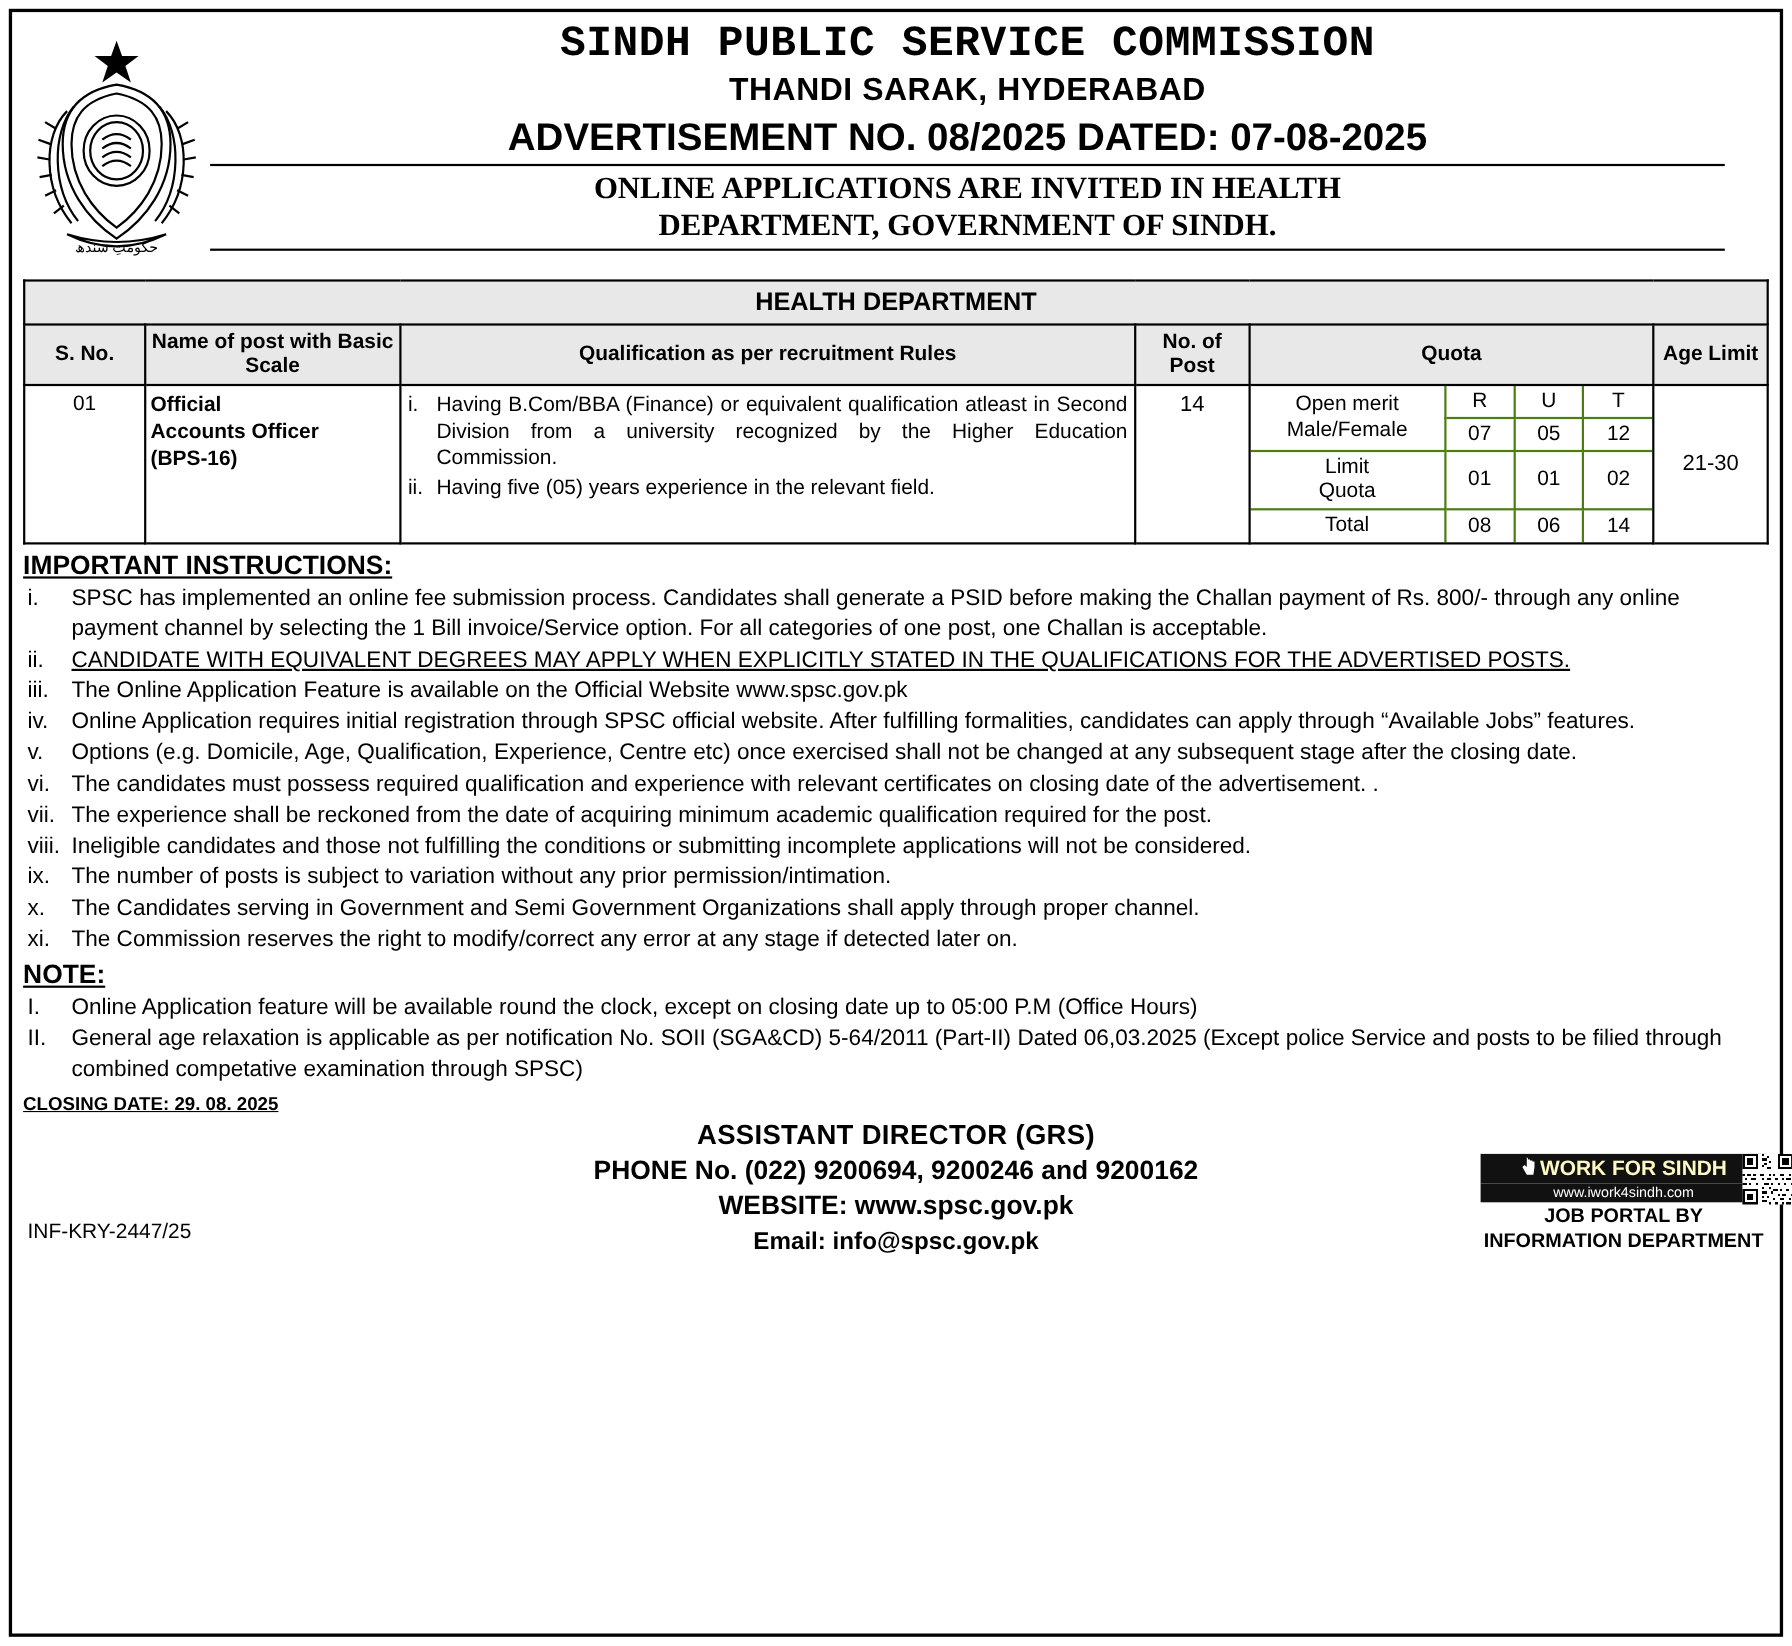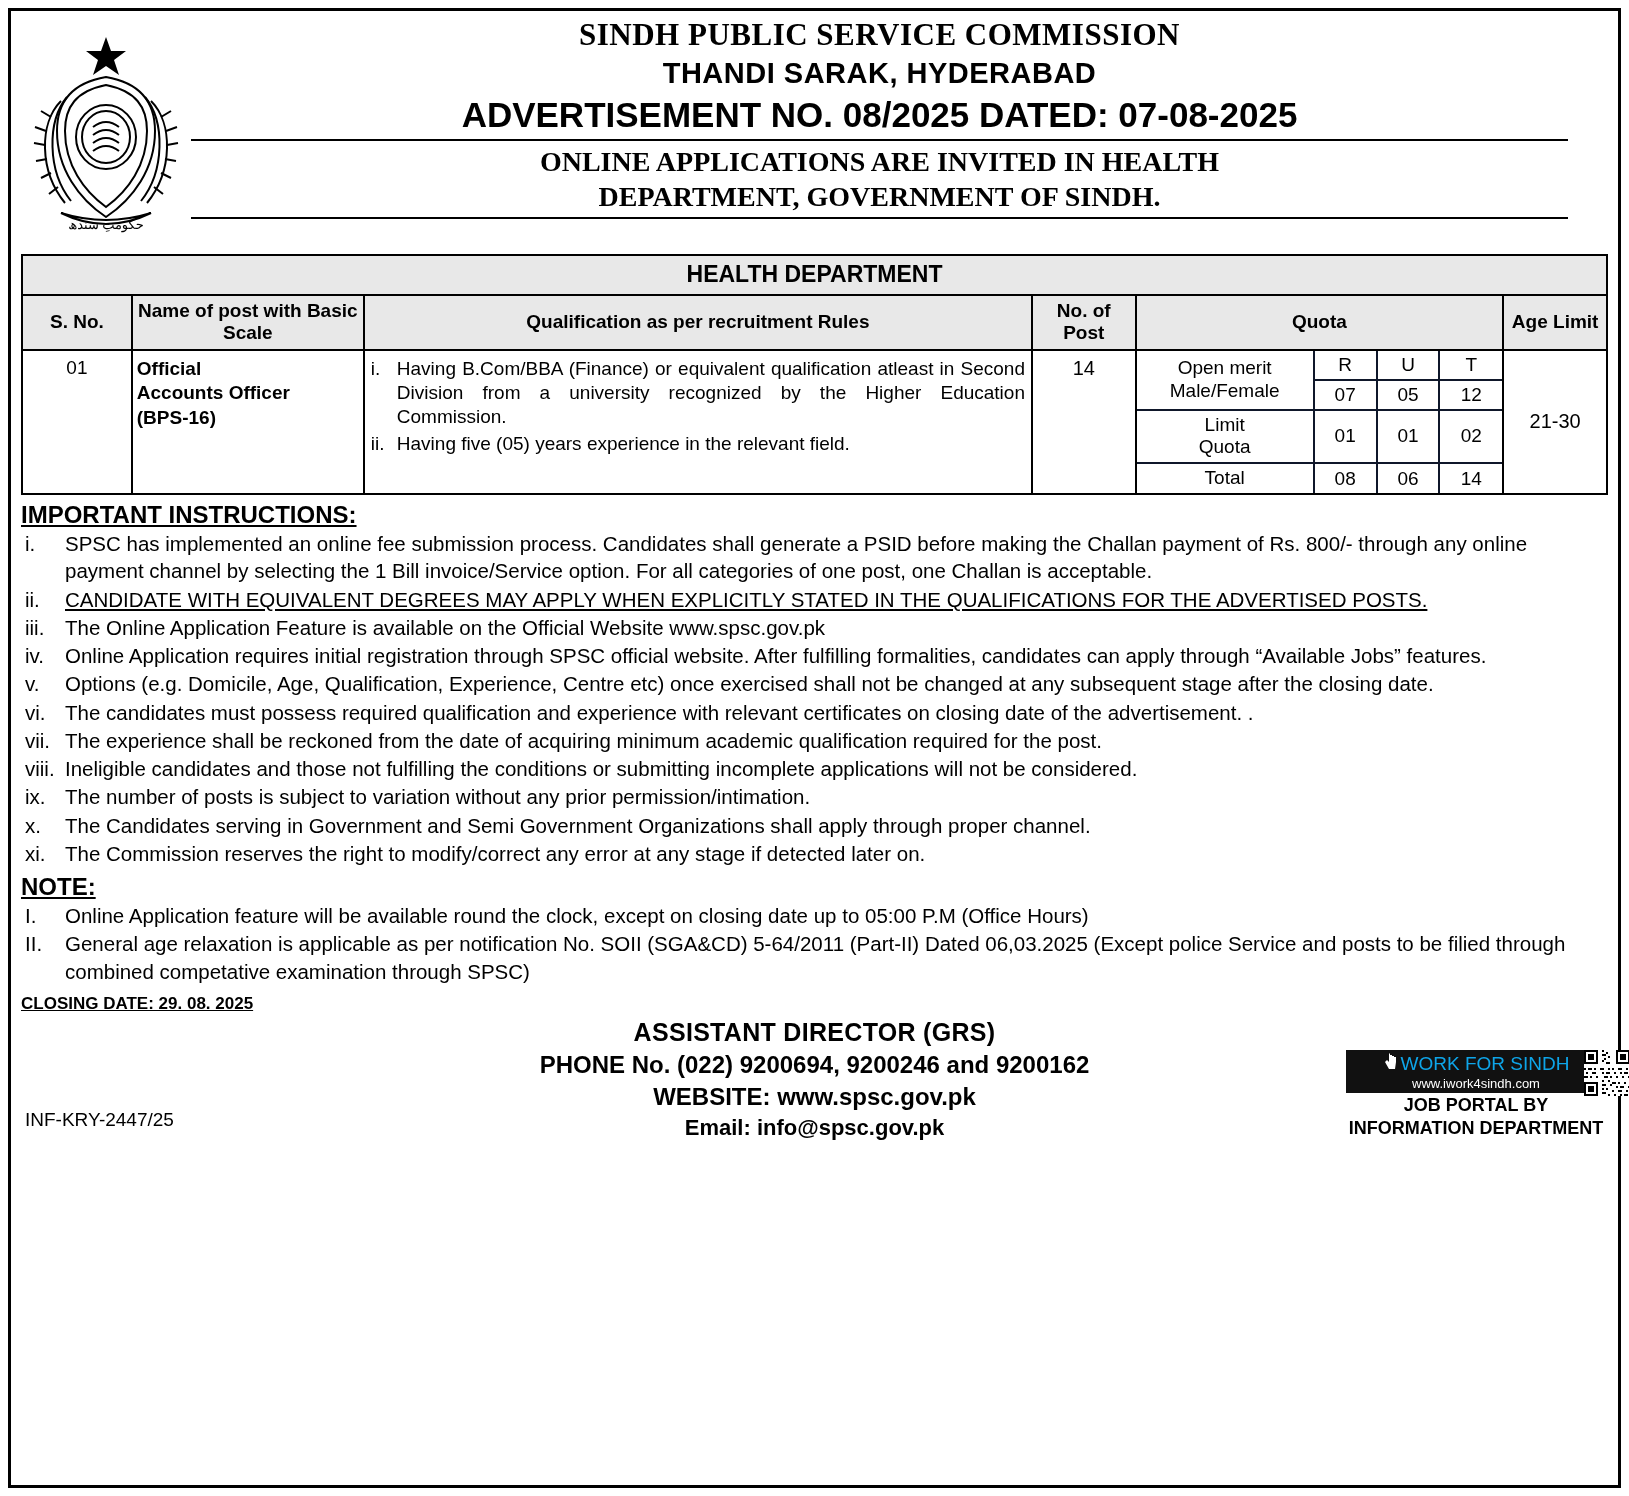--- a/index.html
+++ b/index.html
@@ -39,23 +39,23 @@
     display: flex;
     justify-content: center;
   }
   .logo svg { display:block; }
   .header-text {
     flex: 1 1 auto;
     text-align: center;
     padding-right: 40px;
   }
   .org-title {
-    font-family: Liberation Serif, serif;
-    font-weight: bold;
-    font-size: 31px;
+    font-family: Liberation Mono, monospace;
+    font-weight: bold;
+    font-size: 39px;
     letter-spacing: 0.5px;
     line-height: 1.18;
   }
   .org-addr {
     font-family: "Liberation Sans", sans-serif;
     font-weight: bold;
     font-size: 29px;
     letter-spacing: 0.5px;
     line-height: 1.2;
     margin-top: 2px;
@@ -147,21 +147,21 @@
     font-size: 20px;
     padding-top: 6px !important;
   }
   .quota-wrap { padding: 0 !important; border: 2px solid #000; }
   table.quota {
     width: 100%;
     border-collapse: collapse;
     table-layout: fixed;
   }
   table.quota td {
-    border: 2px solid #0f172a;
+    border: 2px solid #4d7c0f;
     font-size: 19px;
     text-align: center;
     padding: 3px 2px;
     vertical-align: middle;
   }
   table.quota td.lbl {
     line-height: 1.2;
   }
   table.quota tr:first-child td { border-top: none; }
   table.quota td:first-child { border-left: none; }
@@ -230,22 +230,22 @@
   }
   .badge {
     position: absolute;
     right: 2px;
     bottom: 2px;
     width: 260px;
     text-align: center;
   }
   .badge-top {
     background: #111;
-    color: #0ea5e9;
-    font-weight: normal;
+    color: #fef9c3;
+    font-weight: bold;
     font-size: 19px;
     padding: 2px 4px 1px 4px;
     display: flex;
     align-items: center;
     justify-content: center;
     gap: 4px;
   }
   .badge-sub {
     background: #111;
     color: #fff;

